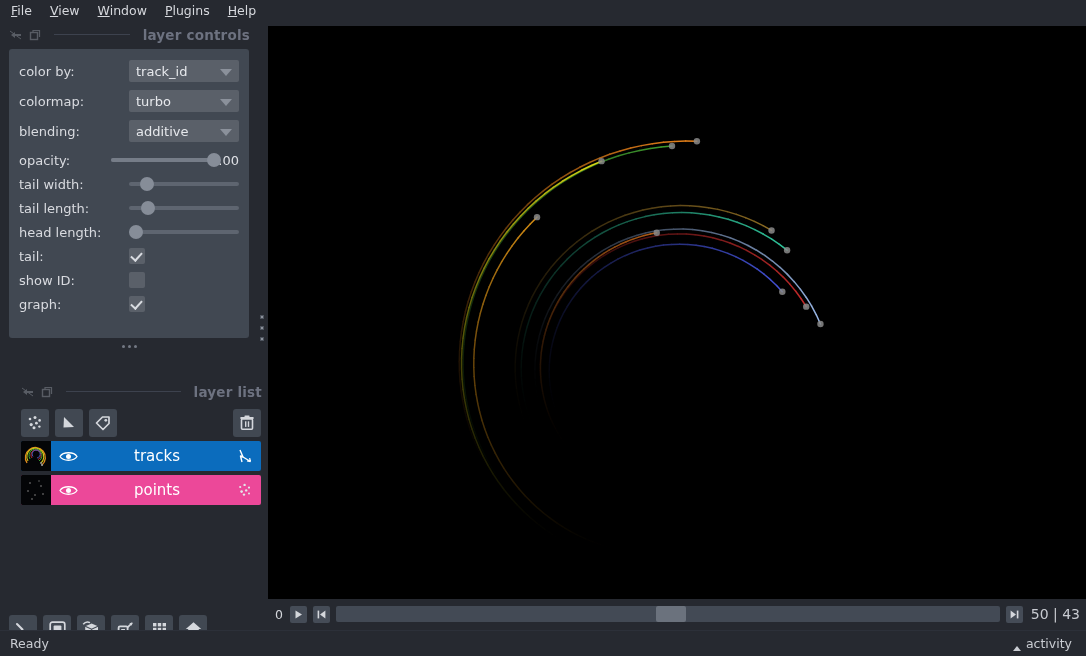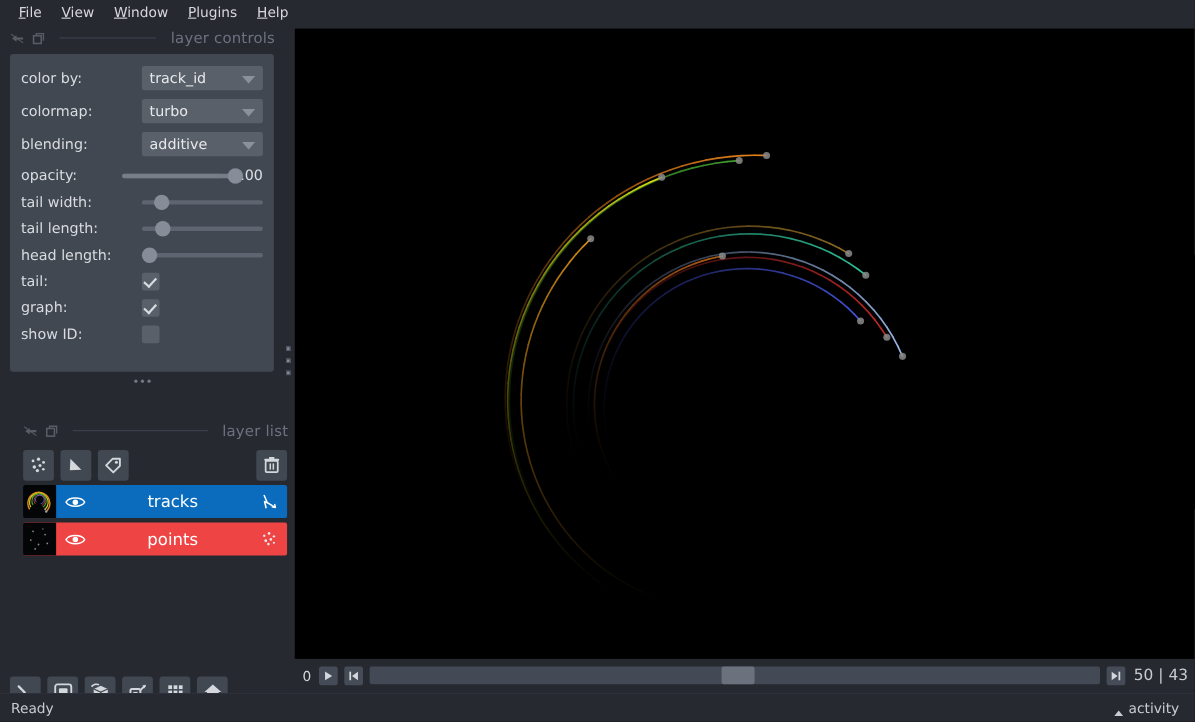--- a/index.html
+++ b/index.html
@@ -12,35 +12,35 @@
     font-size: 12.5px;
     color: #d4d6db;
     -webkit-font-smoothing: antialiased;
   }
   #app { position: relative; width: 1086px; height: 656px; }
 
   
   .menubar {
     position: absolute; left: 0; top: 0; width: 1086px; height: 23px;
     background: #262930; display: flex; align-items: center;
-    padding-left: 9px; gap: 2px;
+    padding-left: 3px; gap: 2px;
   }
   .menu-item {
     padding: 2px 8px 3px 8px; font-size: 12.5px; color: #d6d8dd;
     cursor: default; line-height: 14px;
   }
   .menu-item .mn { text-decoration: underline; }
 
   
   .left-dock {
     position: absolute; left: 0; top: 23px; width: 258px; height: 609px;
     background: #262930;
   }
   .dock-header {
-    height: 23px; display: flex; align-items: center; padding: 0 8px 0 10px; gap: 7px;
+    height: 23px; display: flex; align-items: center; padding: 0 8px 0 10px; gap: 7px; font-weight: bold;
   }
   .dock-icn { width: 12px; height: 12px; opacity: .5; flex: none; }
   .dock-rule { flex: 1; height: 1px; background: #3d424e; margin: 0 6px; }
   .dock-title {
     color: #6e7federal; color: #6d7280; font-size: 13.5px; letter-spacing: .2px;
     white-space: nowrap;
   }
 
   .panel {
     margin: 3px 9px 0 9px; background: #414852; border-radius: 3px;
@@ -101,21 +101,21 @@
     display: flex; align-items: center; padding: 6px 9px 0 9px; gap: 6px;
   }
   .tool-btn {
     width: 28px; height: 28px; background: #414852; border-radius: 3px;
     display: flex; align-items: center; justify-content: center;
   }
   .tool-spacer { flex: 1; }
 
   .layer-row {
     display: flex; align-items: center; height: 30px; margin: 4px 9px 0 9px;
-    background: #ef4444; border-radius: 2px; overflow: hidden;
+    background: #ec4899; border-radius: 2px; overflow: hidden;
   }
   .layer-row.selected { background: #0b6cbd; }
   .layer-thumb { width: 30px; height: 30px; background: #05070a; flex: none; }
   .eye { width: 34px; display: flex; align-items: center; justify-content: center; }
   .layer-name { flex: 1; text-align: center; font-size: 15px; color: #fff; }
   .layer-type { width: 32px; display: flex; align-items: center; justify-content: center; }
 
   
   .viewer-buttons {
     position: absolute; left: 9px; top: 592px; display: flex; gap: 6px;
@@ -263,27 +263,27 @@
           <div class="slider-handle" id="hl-handle" style="left: 0px;"></div>
         </div>
       </div>
 
       <div class="ctl-row tight">
         <div class="ctl-label">tail:</div>
         <div class="checkbox on"></div>
       </div>
 
       <div class="ctl-row tight">
+        <div class="ctl-label">show ID:</div>
+        <div class="checkbox"></div>
+      </div>
+
+      <div class="ctl-row tight">
         <div class="ctl-label">graph:</div>
         <div class="checkbox on"></div>
-      </div>
-
-      <div class="ctl-row tight">
-        <div class="ctl-label">show ID:</div>
-        <div class="checkbox"></div>
       </div>
 
       <div class="dots-handle">
         <i></i>
           <i></i>
           <i></i>
       </div>
     </div>
 
     <div id="layerlist-dock">

